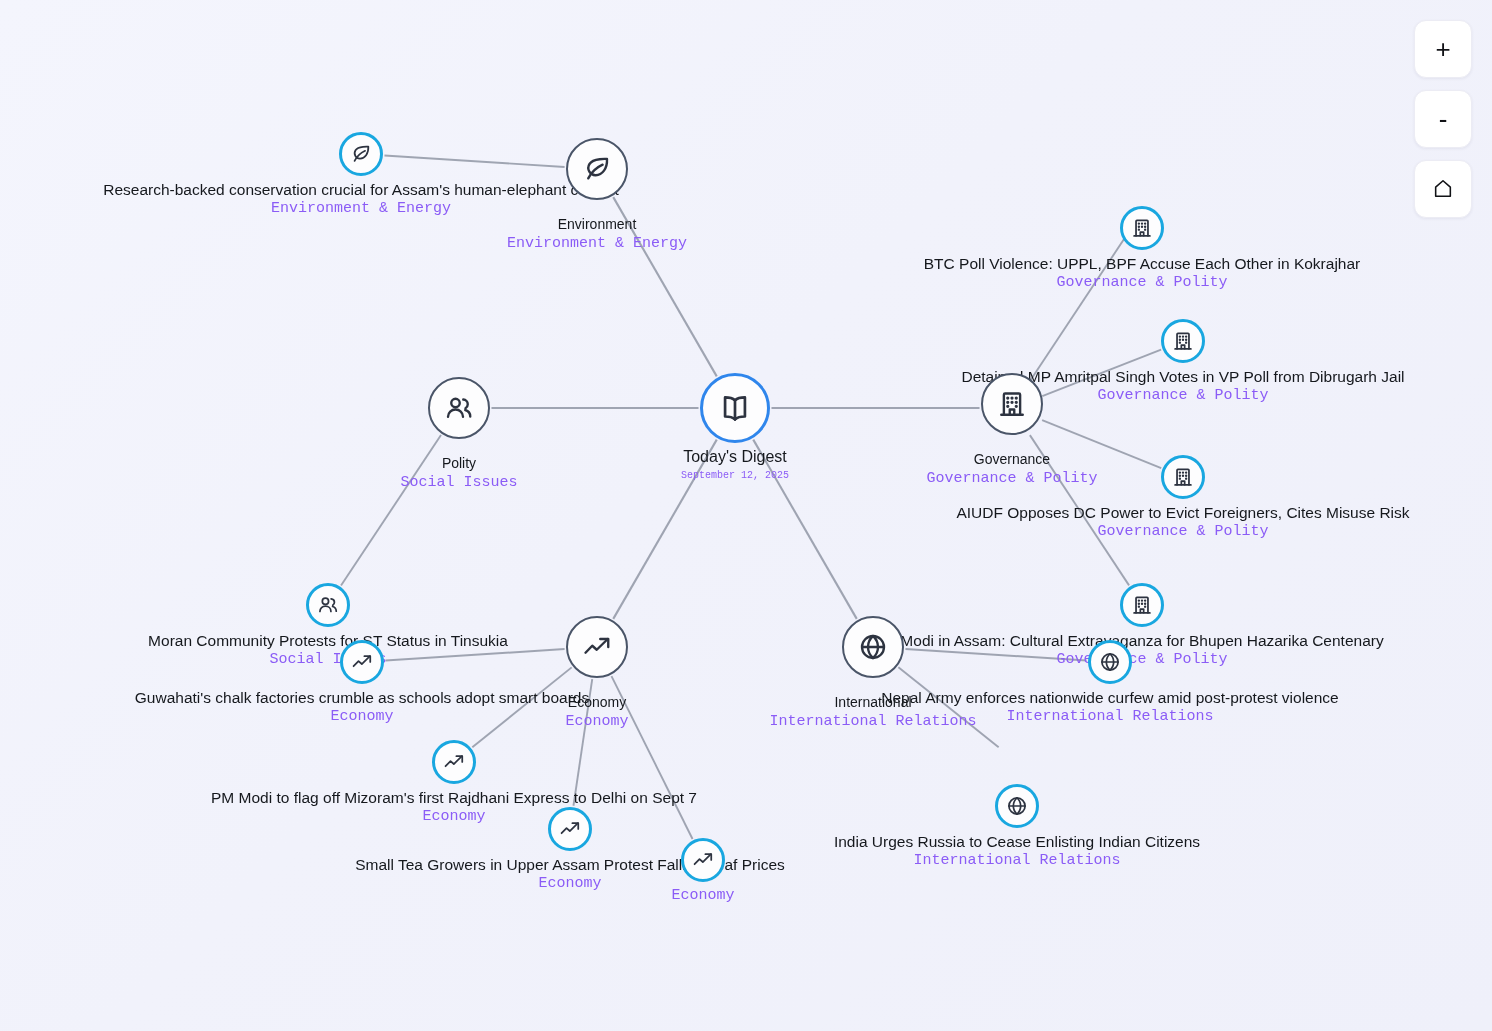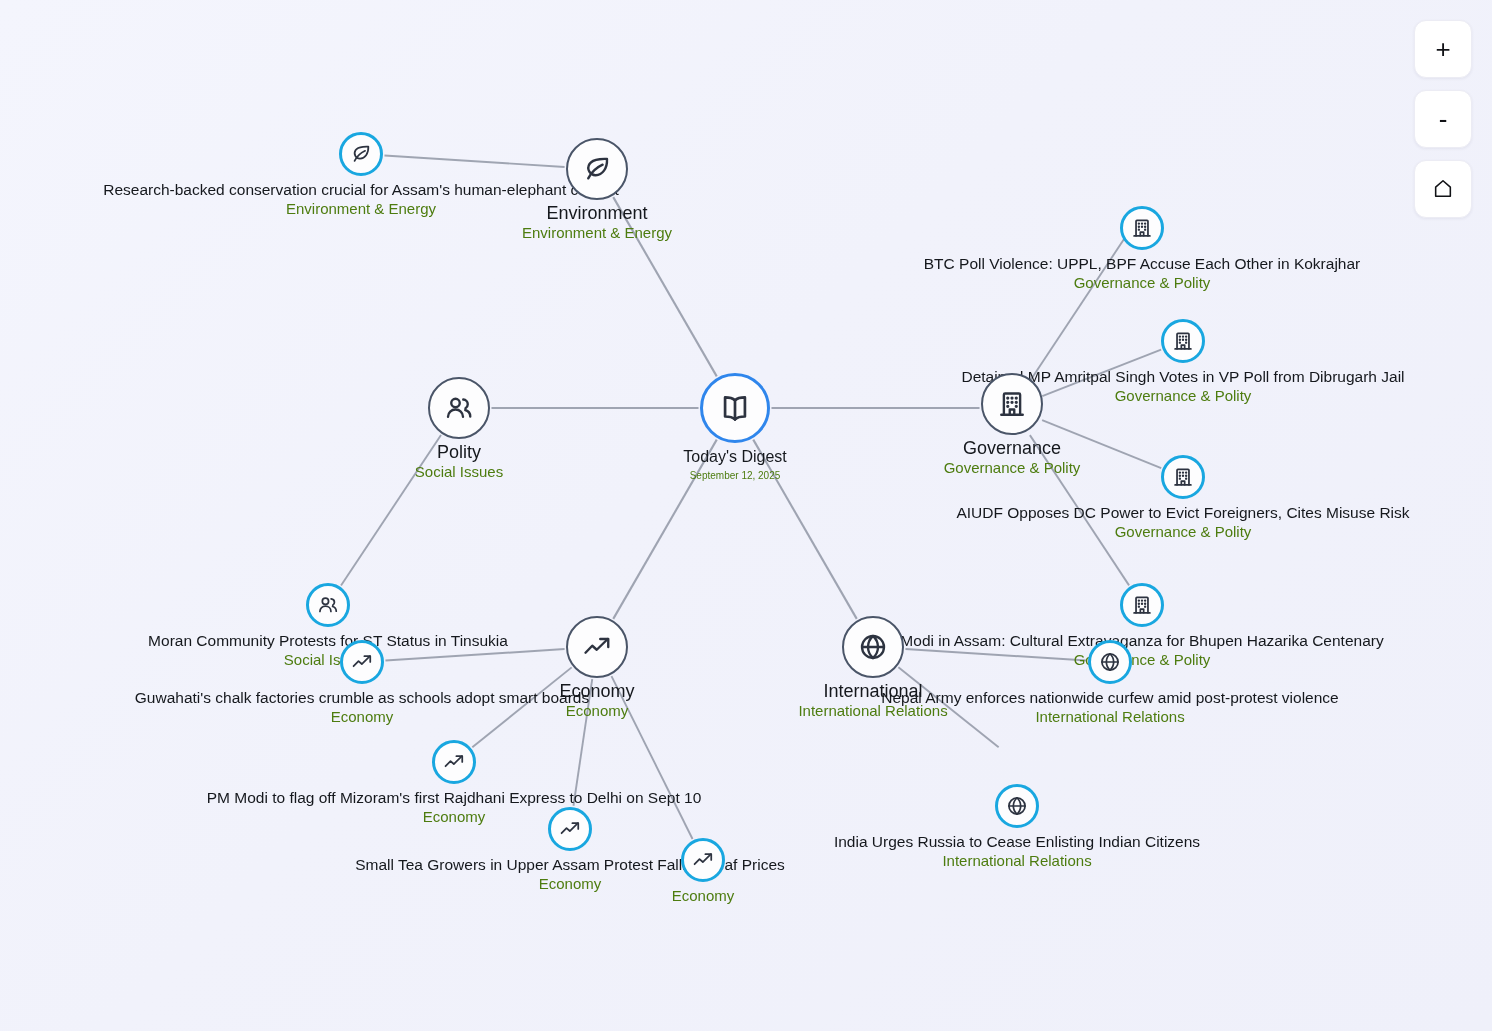--- a/index.html
+++ b/index.html
@@ -64,27 +64,28 @@
     text-align: center;
     white-space: nowrap;
     pointer-events: none;
   }
   .title {
     color: #15181d;
     font-size: 15.5px;
     line-height: 19px;
   }
   .subtitle {
-    color: #4d7c0f;
+    color: #8b5cf6;
     font-size: 15px;
     line-height: 19px;
+    font-family: Liberation Mono, monospace;
   }
   .node-root .title { font-size: 16px; }
   .node-root .subtitle { font-size: 10px; }
-  .node-cat .title { font-size: 18px; }
+  .node-cat .title { font-size: 14px; margin-top: 11px; }
 
   
   #controls {
     position: absolute;
     right: 20px;
     top: 20px;
     display: flex;
     flex-direction: column;
     gap: 12px;
   }
@@ -245,21 +246,21 @@
       <div class="node node-leaf" style="left: 454px; top: 762px;">
         <div class="ring">
           <span>
             <svg viewBox="0 0 24 24" fill="none" stroke="#2d3340" stroke-width="1.9" stroke-linecap="round" stroke-linejoin="round">
               <path d="M2.8 16.6 L8.2 11 L11.8 14.2 L20.6 5.6"></path>
               <path d="M14.6 5.6 H21 V12"></path>
             </svg>
           </span>
         </div>
         <div class="labels">
-          <div class="title">PM Modi to flag off Mizoram's first Rajdhani Express to Delhi on Sept 10</div>
+          <div class="title">PM Modi to flag off Mizoram's first Rajdhani Express to Delhi on Sept 7</div>
           <div class="subtitle">Economy</div>
         </div>
       </div>
       <div class="node node-leaf" style="left: 570px; top: 829px;">
         <div class="ring">
           <span>
             <svg viewBox="0 0 24 24" fill="none" stroke="#2d3340" stroke-width="1.9" stroke-linecap="round" stroke-linejoin="round">
               <path d="M2.8 16.6 L8.2 11 L11.8 14.2 L20.6 5.6"></path>
               <path d="M14.6 5.6 H21 V12"></path>
             </svg>

